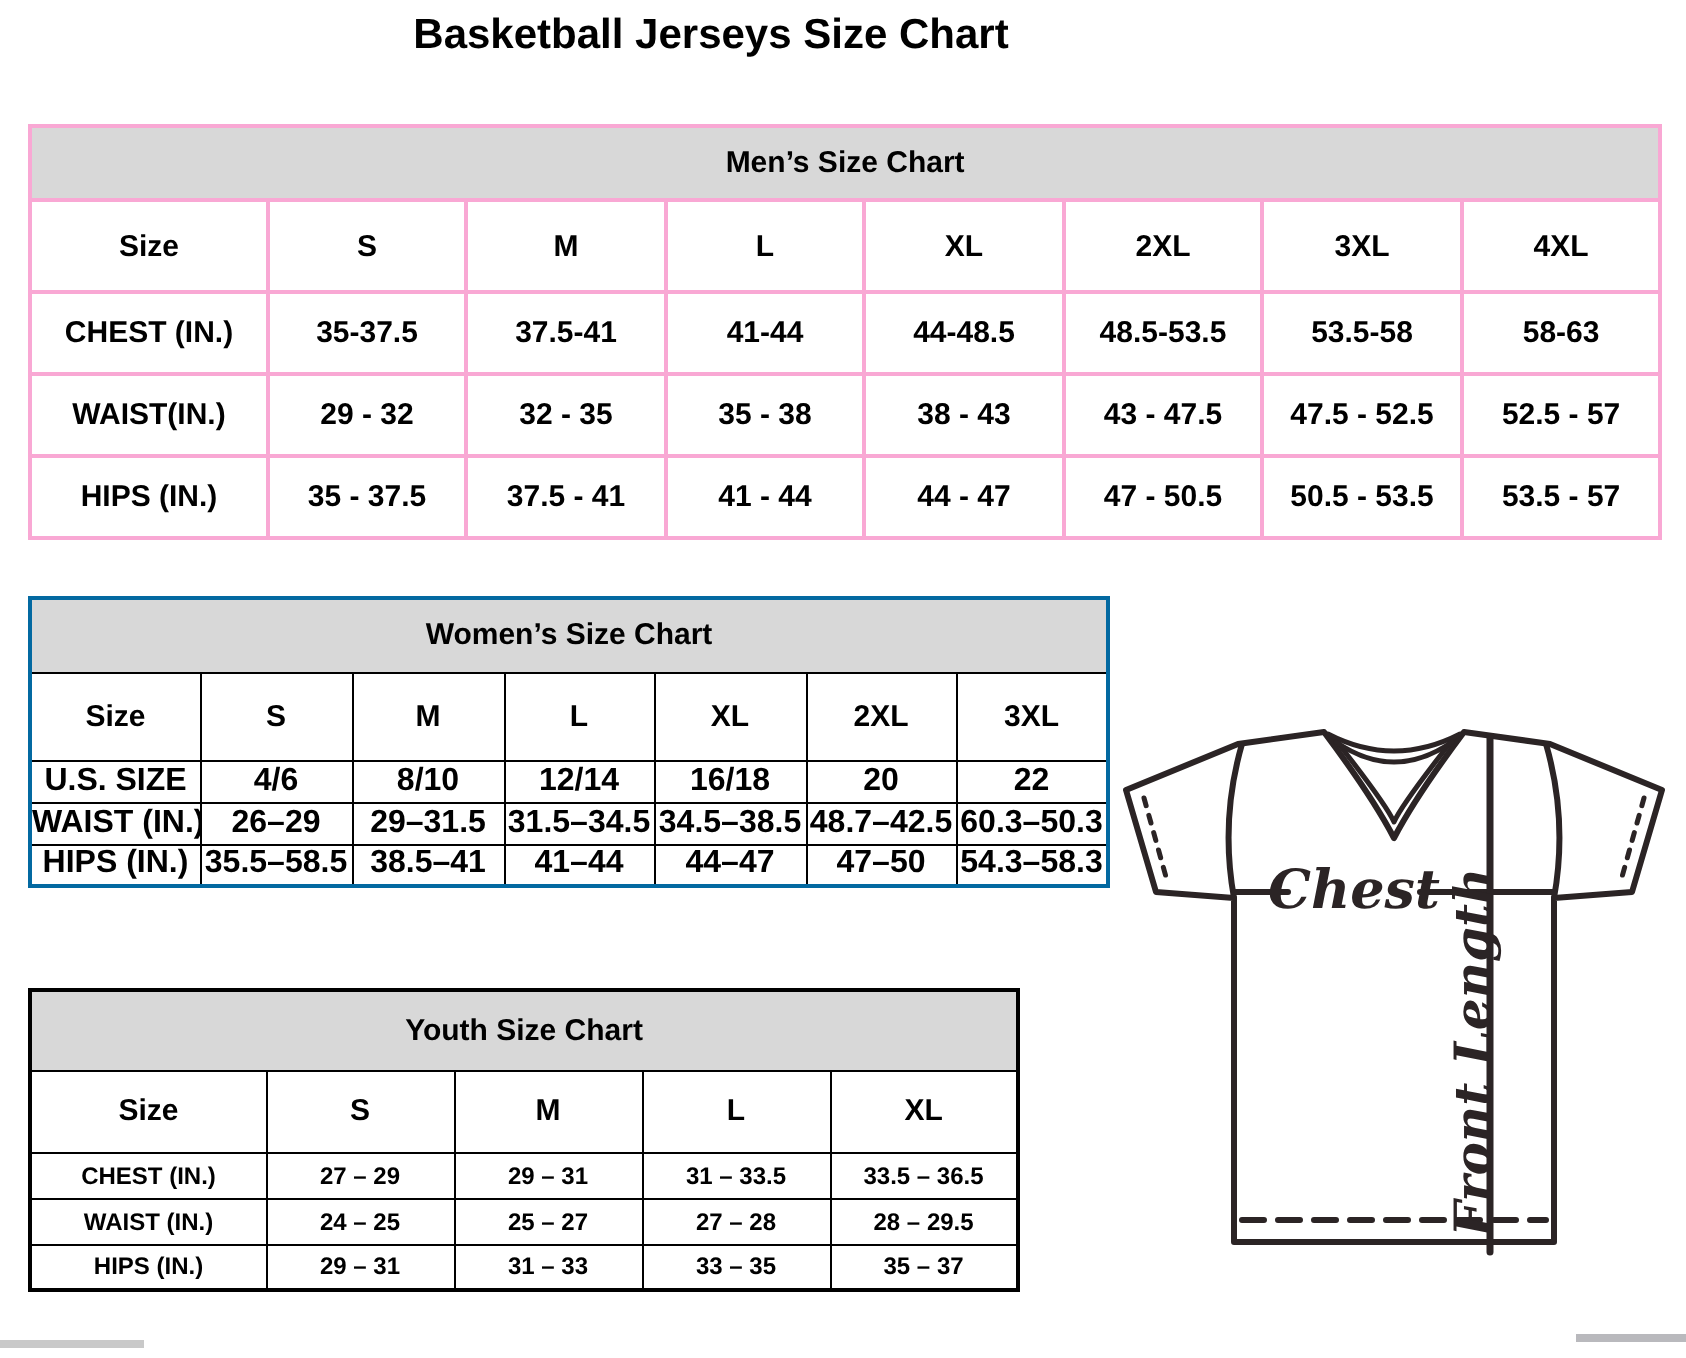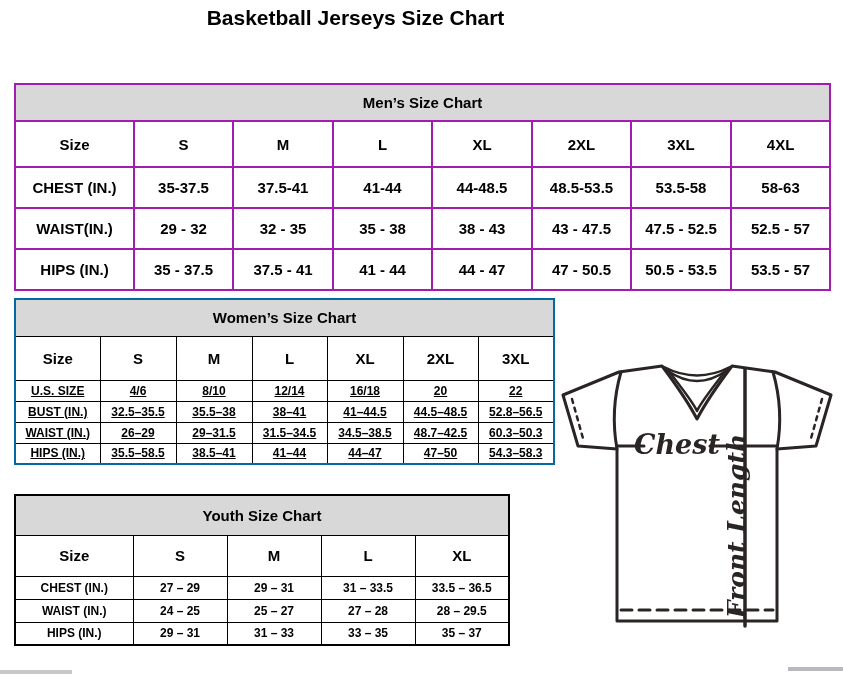--- a/index.html
+++ b/index.html
@@ -14,30 +14,30 @@
 
   table { border-collapse:collapse; table-layout:fixed; position:absolute;
           background:#fff; }
   table, table td, table th { border:1px solid #000; }
   td, th { text-align:center; vertical-align:middle; font-weight:bold;
            overflow:hidden; white-space:nowrap; }
   .title-row td { background:#d8d8d8; font-size:15px; }
 
   
   #men-table { left:14px; top:62px; width:815px; }
-  #men-table, #men-table td, #men-table th { border:2px solid #a21caf;margin-top:21px; }
+  #men-table, #men-table td, #men-table th { border:2px solid #f9a8d4; }
   #men-table .title-row td { height:37px; }
   #men-table .header-row th { height:46px; font-size:15px; }
   #men-table .data-row td  { height:41px; font-size:15px; }
 
   
   #women-table { left:14px; top:298px; width:539px; border:2px solid #0369a1; }
   #women-table .title-row td { height:37px; }
   #women-table .header-row th { height:44px; font-size:15px; }
-  #women-table .data-row td { height:21px; font-size:12px;text-decoration:underline; }
+  #women-table .data-row td { height:21px; font-size:16px; }
   #women-table .row-label { font-size:11px; }
 
   
   #youth-table { left:14px; top:494px; width:494px; border:2px solid #000; }
   #youth-table .title-row td { height:40px; }
   #youth-table .header-row th { height:41px; font-size:15px; }
   #youth-table .data-row td { height:23px; font-size:12px; }
   #youth-table .row-label { font-size:11px; }
 
   
@@ -140,29 +140,20 @@
         <tr class="data-row">
           <td class="row-label">U.S. SIZE</td>
           <td class="val">4/6</td>
           <td class="val">8/10</td>
           <td class="val">12/14</td>
           <td class="val">16/18</td>
           <td class="val">20</td>
           <td class="val">22</td>
         </tr>
         <tr class="data-row">
-          <td class="row-label">BUST (IN.)</td>
-          <td class="val">32.5–35.5</td>
-          <td class="val">35.5–38</td>
-          <td class="val">38–41</td>
-          <td class="val">41–44.5</td>
-          <td class="val">44.5–48.5</td>
-          <td class="val">52.8–56.5</td>
-        </tr>
-        <tr class="data-row">
           <td class="row-label">WAIST (IN.)</td>
           <td class="val">26–29</td>
           <td class="val">29–31.5</td>
           <td class="val">31.5–34.5</td>
           <td class="val">34.5–38.5</td>
           <td class="val">48.7–42.5</td>
           <td class="val">60.3–50.3</td>
         </tr>
         <tr class="data-row">
           <td class="row-label">HIPS (IN.)</td>

